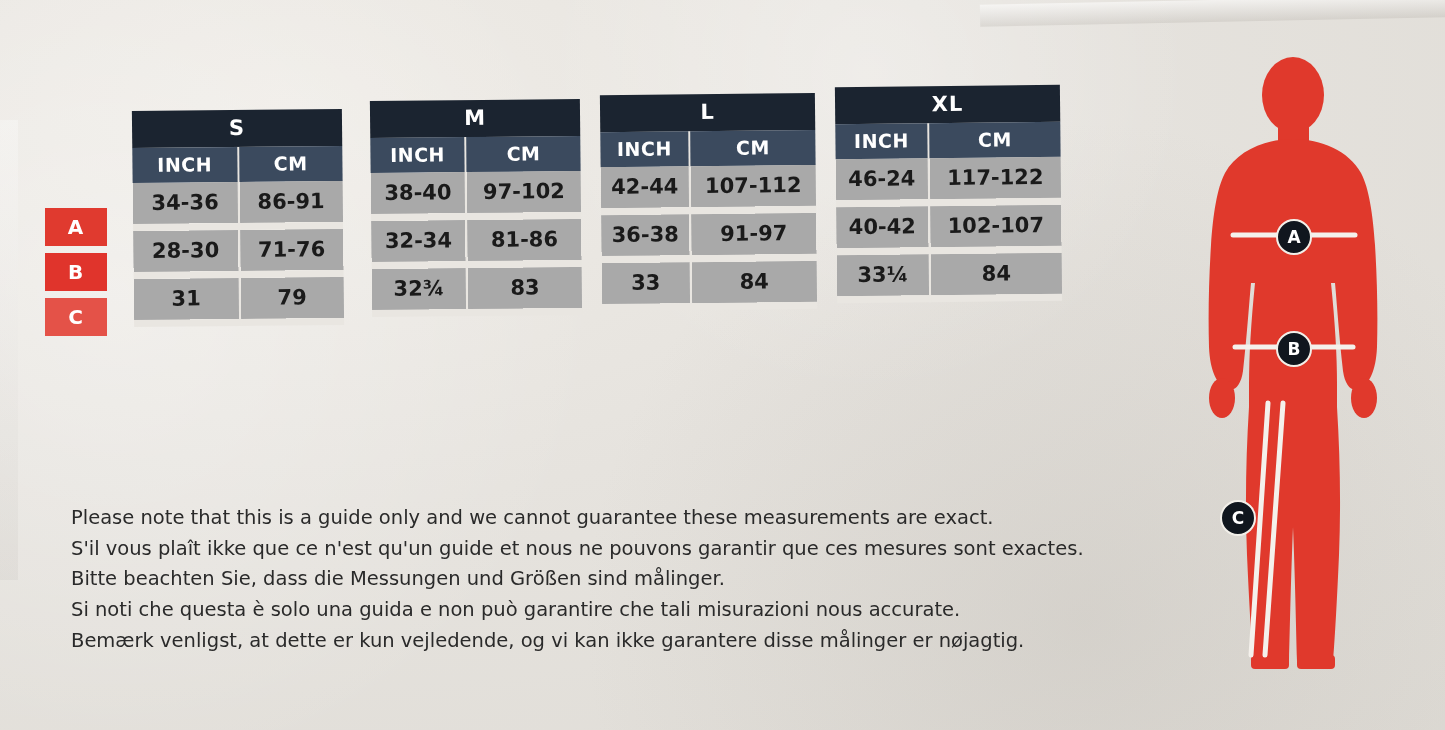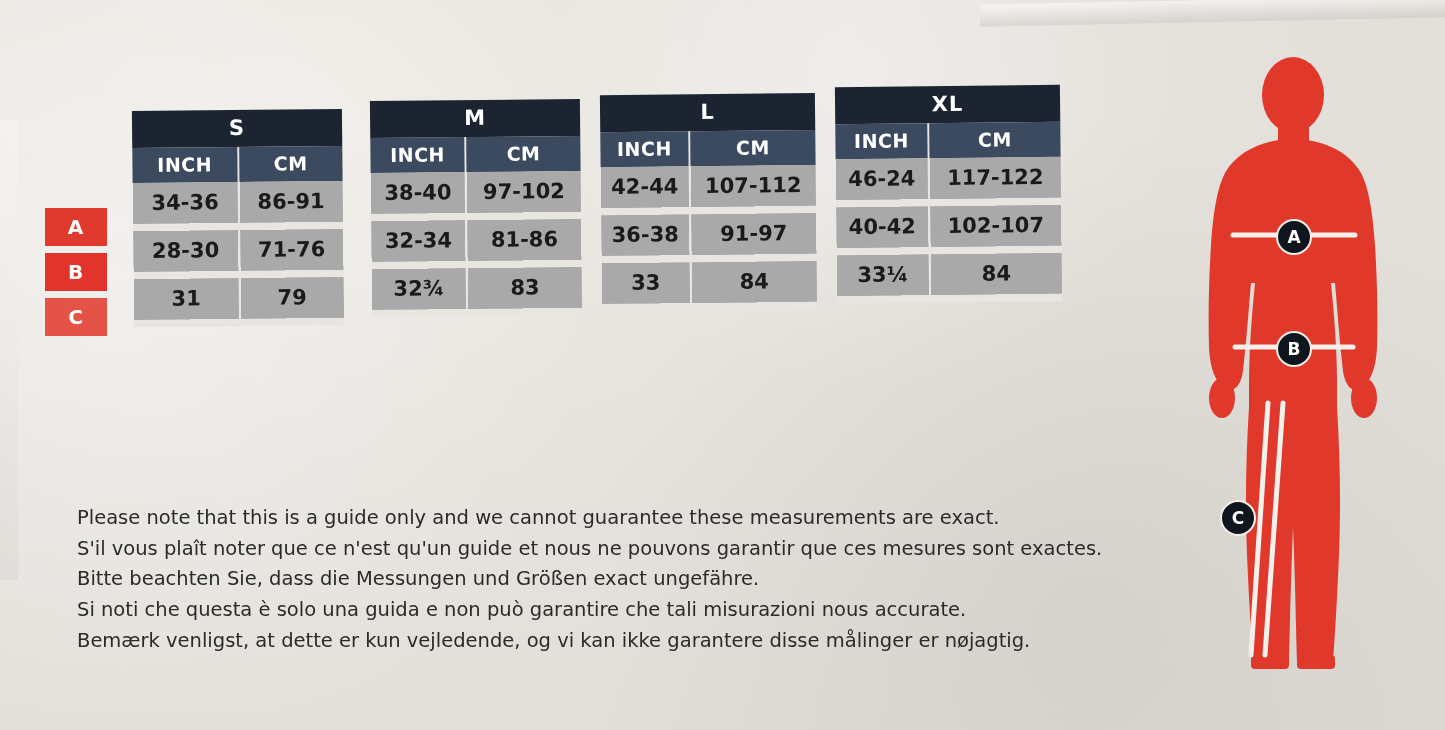--- a/index.html
+++ b/index.html
@@ -105,21 +105,21 @@
 
   
   .disclaimer {
     position: absolute;
     left: 63px;
     top: 505px;
     width: 1010px;
     color: #2a2a2a;
   }
   .disclaimer p {
-    margin: 0 0 5px 14px;
+    margin: 0 0 5px 8px;
     font-size: 19.5px;
     line-height: 1.32;
     white-space: nowrap;
   }
   .dl0 { margin-left: 4px; }
   .dl1 { margin-left: 0px; }
   .dl2 { margin-left: 8px; }
   .dl3 { margin-left: 14px; }
   .dl4 { margin-left: 12px; }
   .dl5 { margin-left: 18px; }
@@ -262,22 +262,22 @@
         <td class="val">33¼</td>
         <td class="val last">84</td>
       </tr>
     </tbody>
       </table>
 
   </div>
 
   <div class="disclaimer">
     <p class="dl0">Please note that this is a guide only and we cannot guarantee these measurements are exact.</p>
-    <p class="dl1">S'il vous plaît noter que ce n'est qu'un guide et nous ne pouvons garantir que ces mesures sont exactes.</p>
-    <p class="dl3">Bitte beachten Sie, dass die Messungen und Größen exact ungefähre.</p>
+    <p class="dl1">S'il vous plaît ikke que ce n'est qu'un guide et nous ne pouvons garantir que ces mesures sont exactes.</p>
+    <p class="dl3">Bitte beachten Sie, dass die Messungen und Größen sind målinger.</p>
     <p class="dl4">Si noti che questa è solo una guida e non può garantire che tali misurazioni nous accurate.</p>
     <p class="dl5">Bemærk venligst, at dette er kun vejledende, og vi kan ikke garantere disse målinger er nøjagtig.</p>
   </div>
 
   <div class="figure">
     <svg width="260" height="630" viewBox="0 0 260 630">
       <g fill="#e0392c">
 
         <ellipse cx="128" cy="40" rx="31" ry="38"></ellipse>
 

